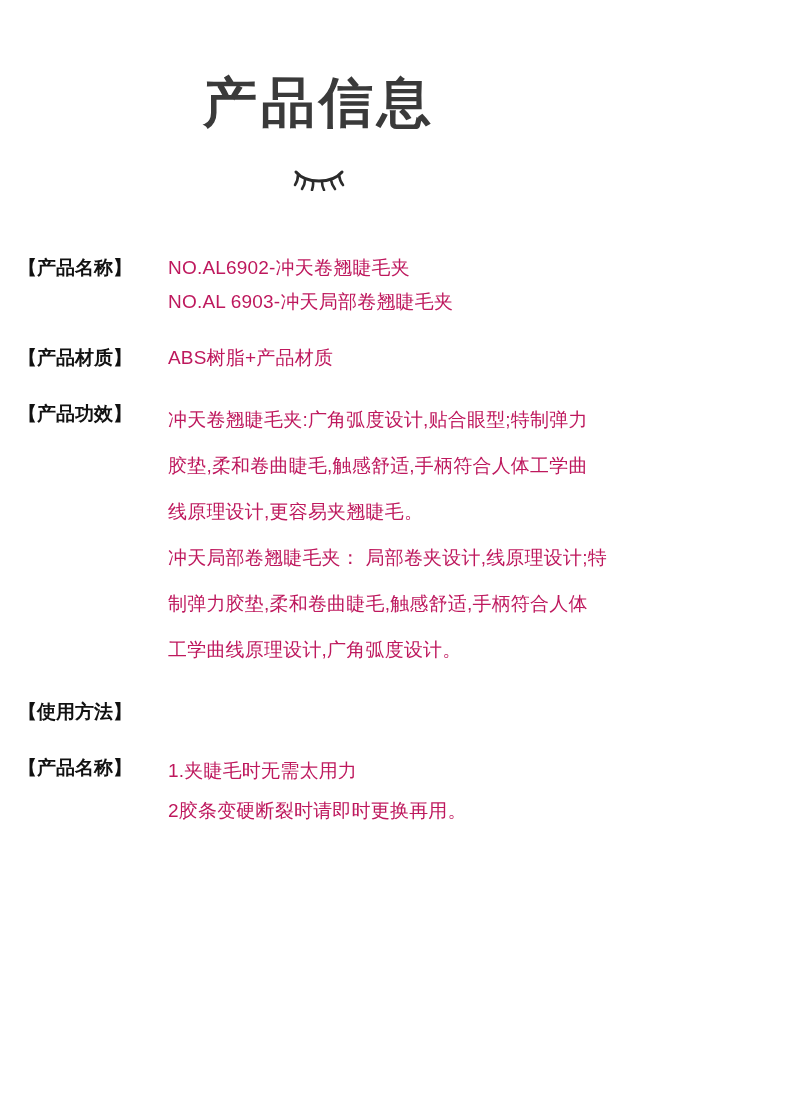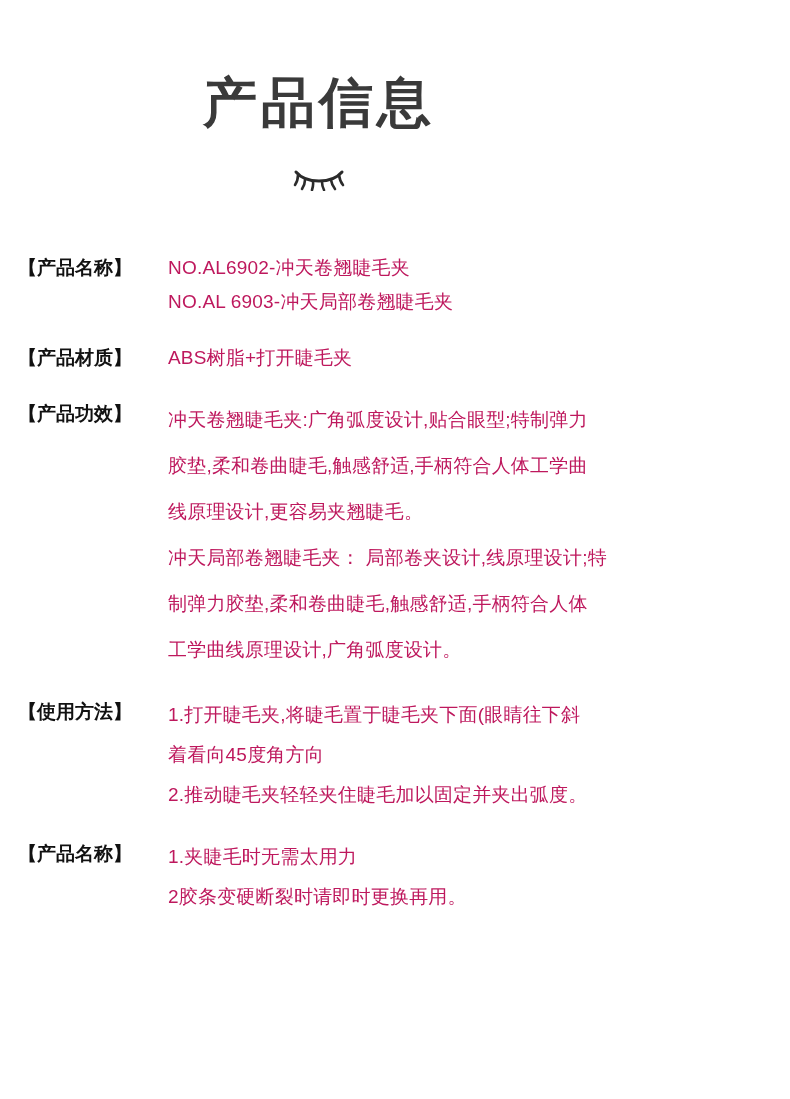--- a/index.html
+++ b/index.html
@@ -106,43 +106,38 @@
       <div class="label">【产品名称】</div>
       <div class="value">
         <span class="line">NO.AL6902-冲天卷翘睫毛夹</span>
         <span class="line">NO.AL 6903-冲天局部卷翘睫毛夹</span>
       </div>
     </div>
 
     <div class="row">
       <div class="label">【产品材质】</div>
       <div class="value">
-        <span class="line">ABS树脂+打开睫毛夹</span>
+        <span class="line">ABS树脂+产品材质</span>
       </div>
     </div>
 
     <div class="row">
       <div class="label">【产品功效】</div>
       <div class="value spaced">
         <span class="line">冲天卷翘睫毛夹:广角弧度设计,贴合眼型;特制弹力</span>
         <span class="line">胶垫,柔和卷曲睫毛,触感舒适,手柄符合人体工学曲</span>
         <span class="line">线原理设计,更容易夹翘睫毛。</span>
         <span class="line">冲天局部卷翘睫毛夹： 局部卷夹设计,线原理设计;特</span>
         <span class="line">制弹力胶垫,柔和卷曲睫毛,触感舒适,手柄符合人体</span>
         <span class="line">工学曲线原理设计,广角弧度设计。</span>
       </div>
     </div>
 
     <div class="row gap-before">
       <div class="label">【使用方法】</div>
-      <div class="value semi">
-        <span class="line">1.打开睫毛夹,将睫毛置于睫毛夹下面(眼睛往下斜</span>
-        <span class="line">着看向45度角方向</span>
-        <span class="line">2.推动睫毛夹轻轻夹住睫毛加以固定并夹出弧度。</span>
-      </div>
     </div>
 
     <div class="row tight gap-before">
       <div class="label">【产品名称】</div>
       <div class="value semi">
         <span class="line">1.夹睫毛时无需太用力</span>
         <span class="line">2胶条变硬断裂时请即时更换再用。</span>
       </div>
     </div>
 

